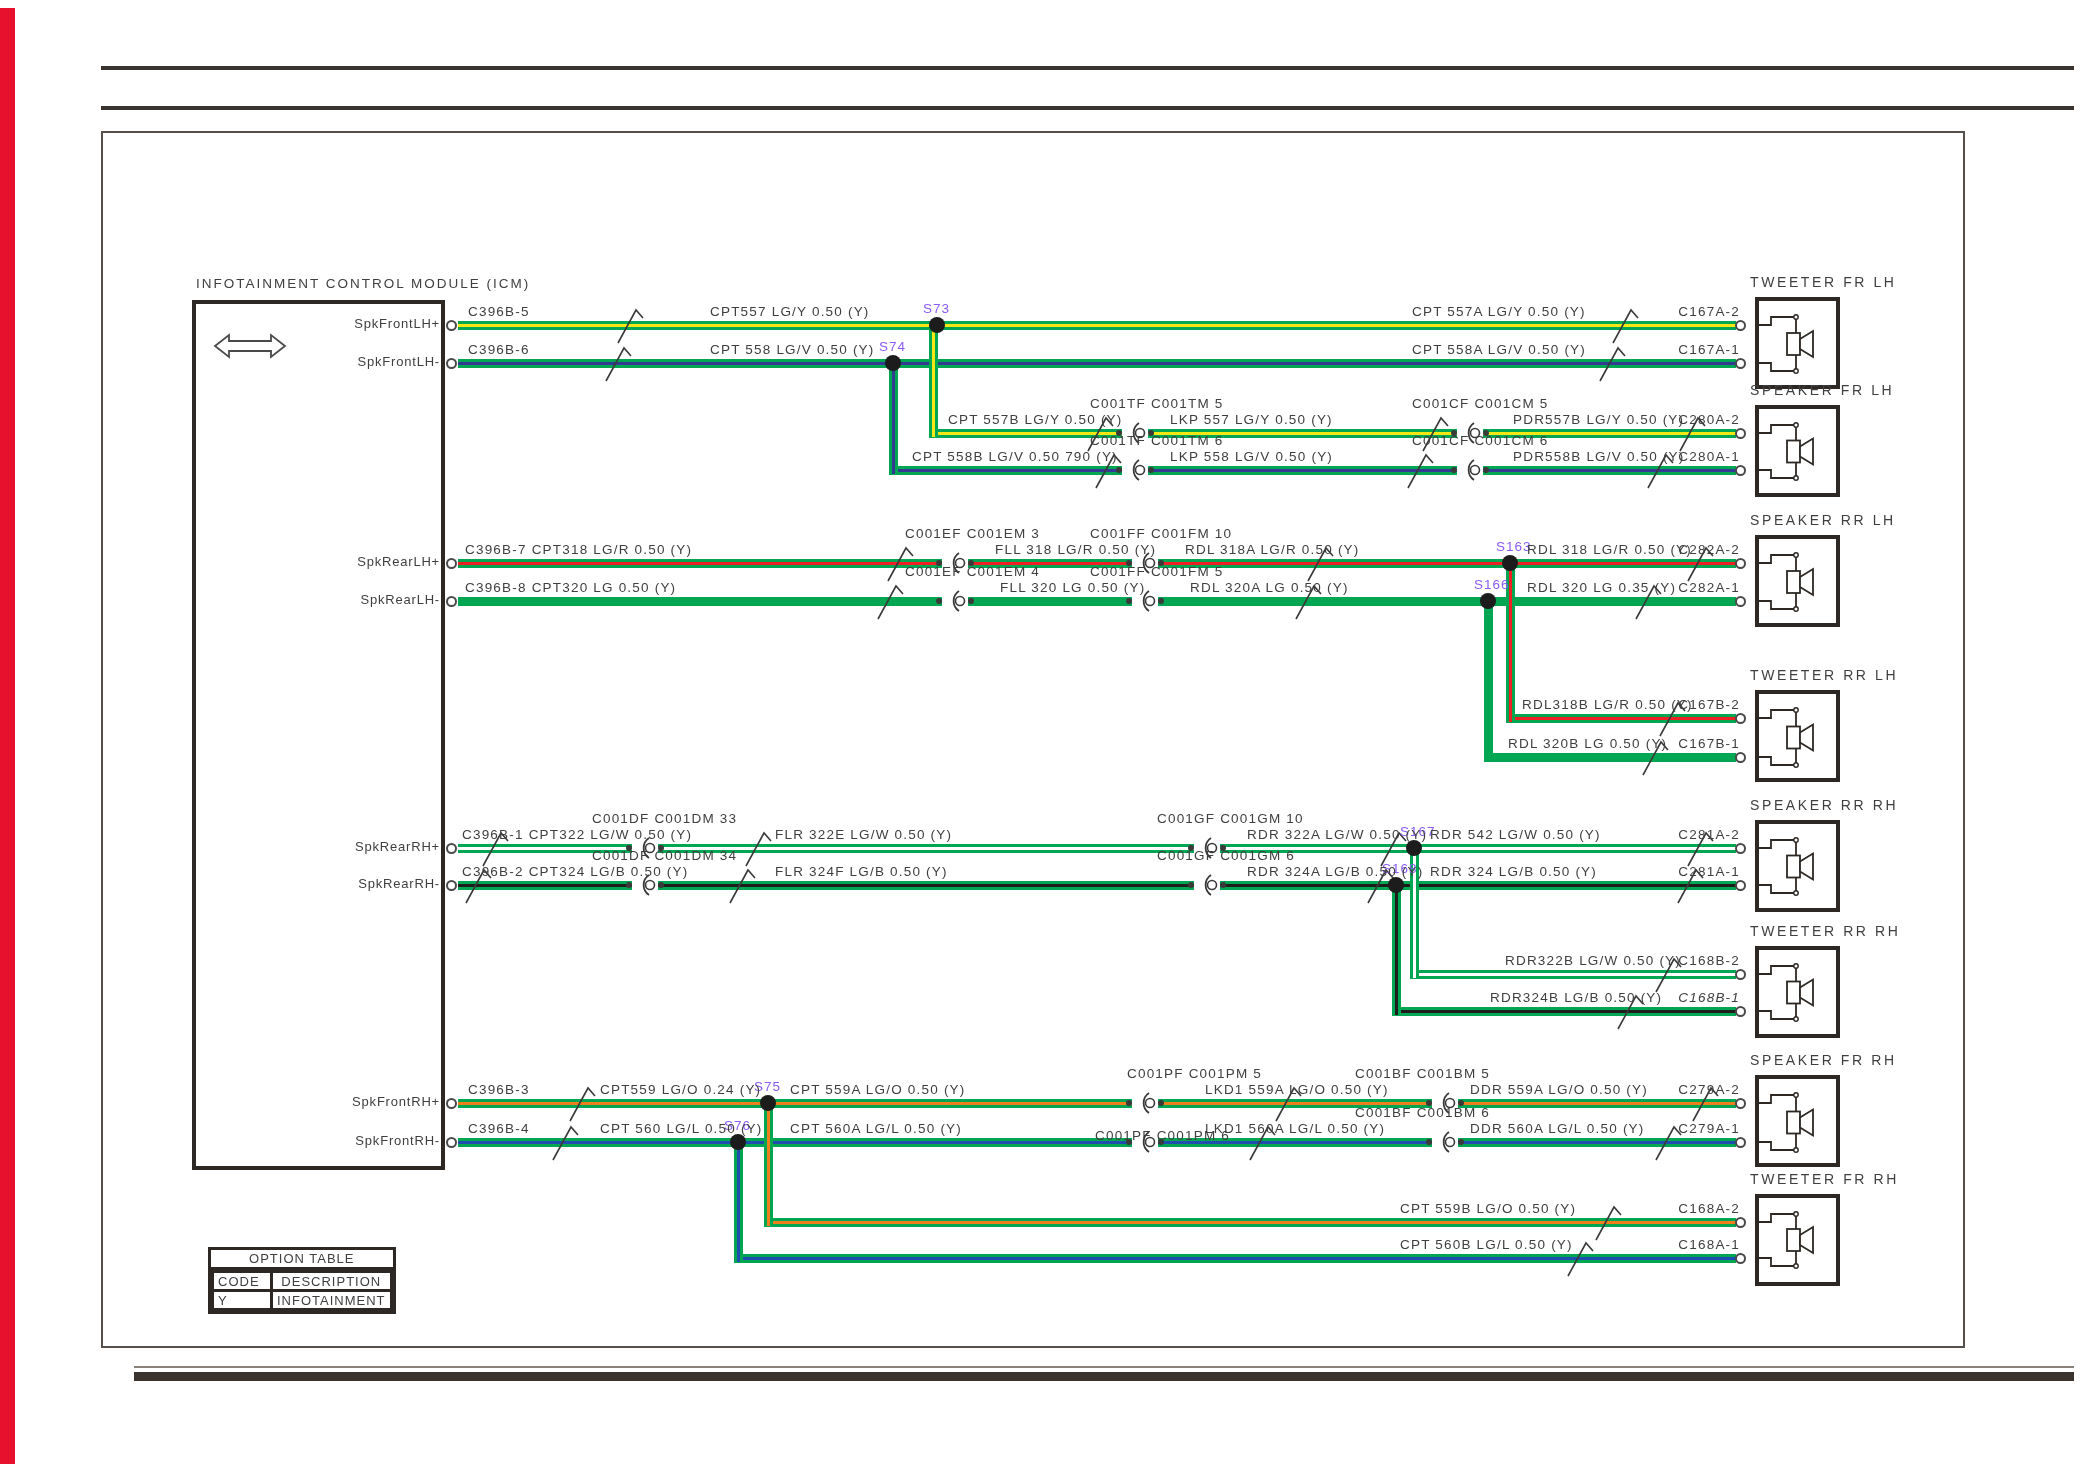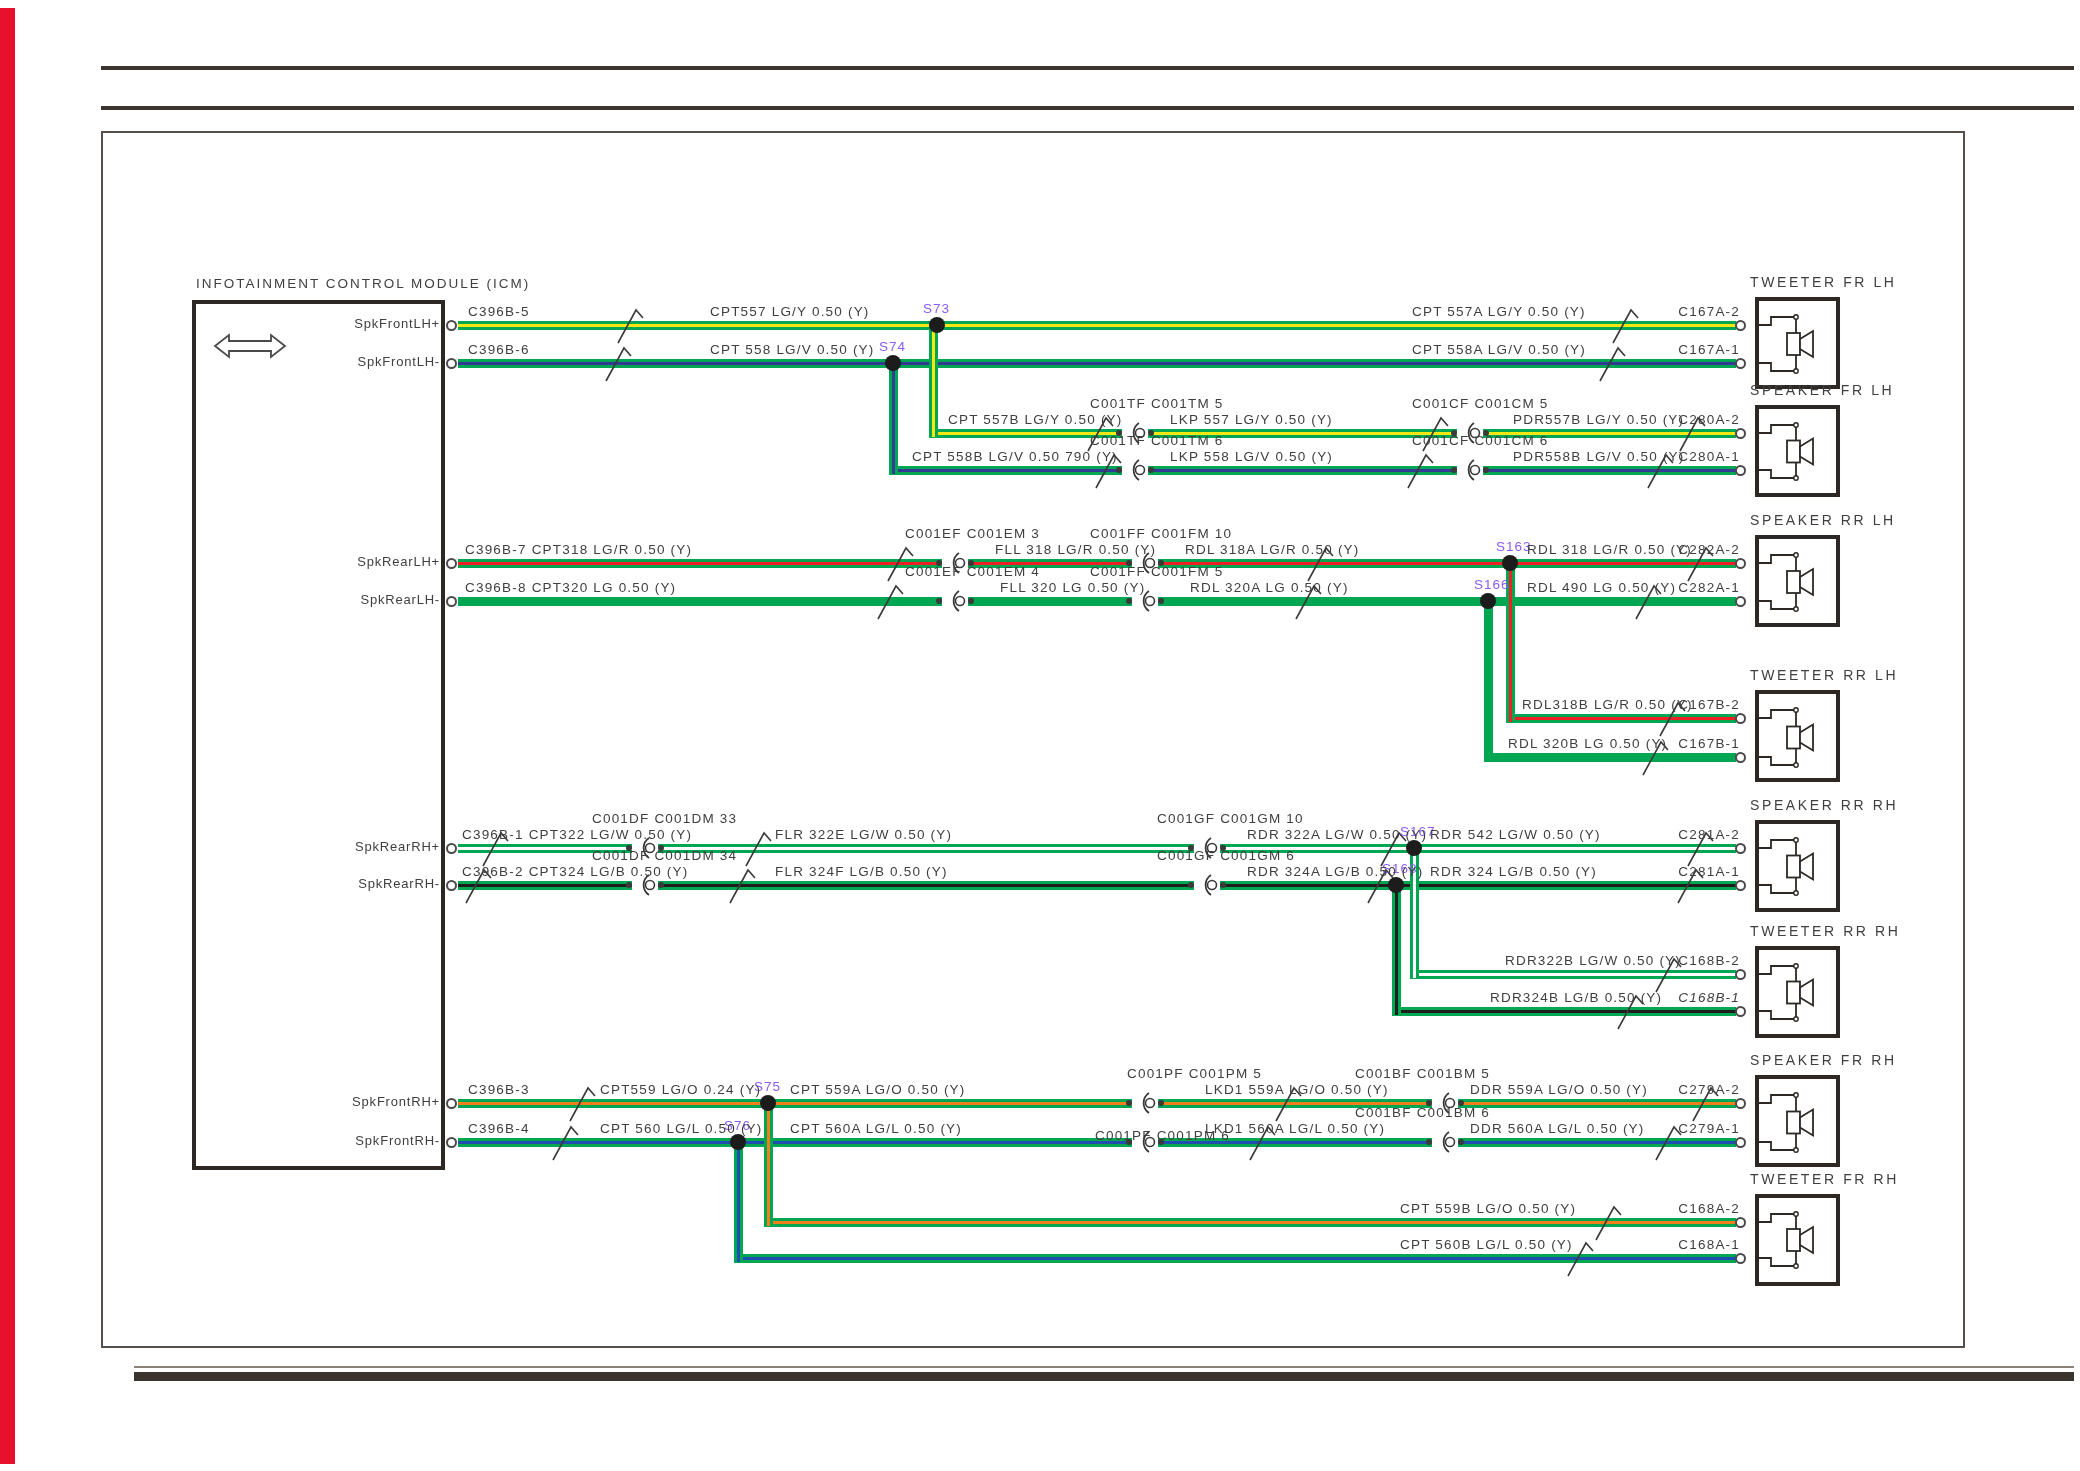--- a/index.html
+++ b/index.html
@@ -330,21 +330,21 @@
       <div class="wl" style="left: 465px; top: 542px;">C396B-7 CPT318 LG/R 0.50 (Y)</div>
       <div class="wl" style="left: 995px; top: 542px;">FLL 318 LG/R 0.50 (Y)</div>
       <div class="wl" style="left: 1185px; top: 542px;">RDL 318A LG/R 0.50 (Y)</div>
       <div class="wl" style="left: 1527px; top: 542px;">RDL 318 LG/R 0.50 (Y)</div>
       <div class="wl r" style="left: 1740px; top: 542px;">C282A-2</div>
       <div class="cl" style="left: 905px; top: 526px;">C001EF C001EM 3</div>
       <div class="cl" style="left: 1090px; top: 526px;">C001FF C001FM 10</div>
       <div class="wl" style="left: 465px; top: 580px;">C396B-8 CPT320 LG 0.50 (Y)</div>
       <div class="wl" style="left: 1000px; top: 580px;">FLL 320 LG 0.50 (Y)</div>
       <div class="wl" style="left: 1190px; top: 580px;">RDL 320A LG 0.50 (Y)</div>
-      <div class="wl" style="left: 1527px; top: 580px;">RDL 490 LG 0.50 (Y)</div>
+      <div class="wl" style="left: 1527px; top: 580px;">RDL 320 LG 0.35 (Y)</div>
       <div class="wl r" style="left: 1740px; top: 580px;">C282A-1</div>
       <div class="cl" style="left: 905px; top: 564px;">C001EF C001EM 4</div>
       <div class="cl" style="left: 1090px; top: 564px;">C001FF C001FM 5</div>
       <div class="wl" style="left: 1522px; top: 697px;">RDL318B LG/R 0.50 (Y)</div>
       <div class="wl r" style="left: 1740px; top: 697px;">C167B-2</div>
       <div class="wl" style="left: 1508px; top: 736px;">RDL 320B LG 0.50 (Y)</div>
       <div class="wl r" style="left: 1740px; top: 736px;">C167B-1</div>
       <div class="wl" style="left: 462px; top: 827px;">C396B-1  CPT322 LG/W 0.50 (Y)</div>
       <div class="wl" style="left: 775px; top: 827px;">FLR 322E LG/W 0.50 (Y)</div>
       <div class="wl" style="left: 1247px; top: 827px;">RDR 322A LG/W 0.50 (Y)</div>
@@ -498,13 +498,28 @@
           <circle cx="37" cy="16" r="2.2" fill="#ffffff" stroke="#2d2824" stroke-width="1.4"></circle>
           <circle cx="37" cy="68" r="2.2" fill="#ffffff" stroke="#2d2824" stroke-width="1.4"></circle>
           <line x1="37" y1="18" x2="37" y2="66" stroke="#2d2824" stroke-width="1.8"></line>
           <rect x="28" y="31" width="13" height="22" fill="#ffffff" stroke="#2d2824" stroke-width="1.8"></rect>
           <polygon points="41,37 54,29 54,55 41,47" fill="#ffffff" stroke="#2d2824" stroke-width="1.8"></polygon>
         </svg></div>
       <div class="ring" style="left: 1735px; top: 1217px;"></div>
       <div class="ring" style="left: 1735px; top: 1253px;"></div>
     </div>
 
+  <div class="ot">
+    <div class="tt">OPTION TABLE</div>
+    <table>
+      <tbody>
+          <tr>
+        <td class="c1">CODE</td>
+        <td class="c2">DESCRIPTION</td>
+      </tr>
+      <tr>
+        <td class="c1">Y</td>
+        <td class="c2">INFOTAINMENT</td>
+      </tr>
+    </tbody>
+      </table>
+  </div>
 </div>
 
 </body></html>

